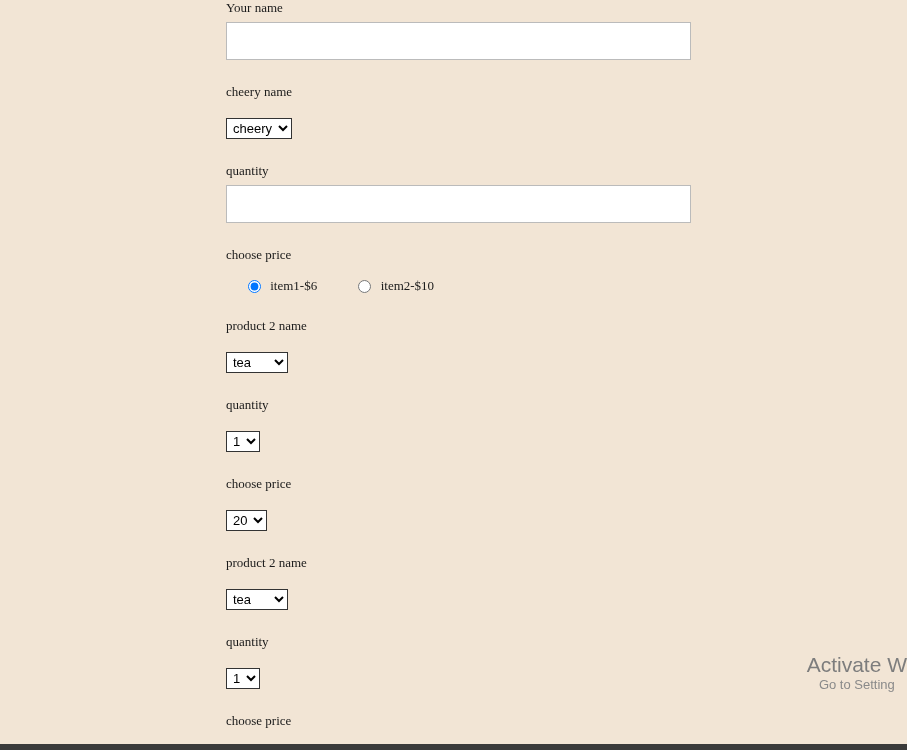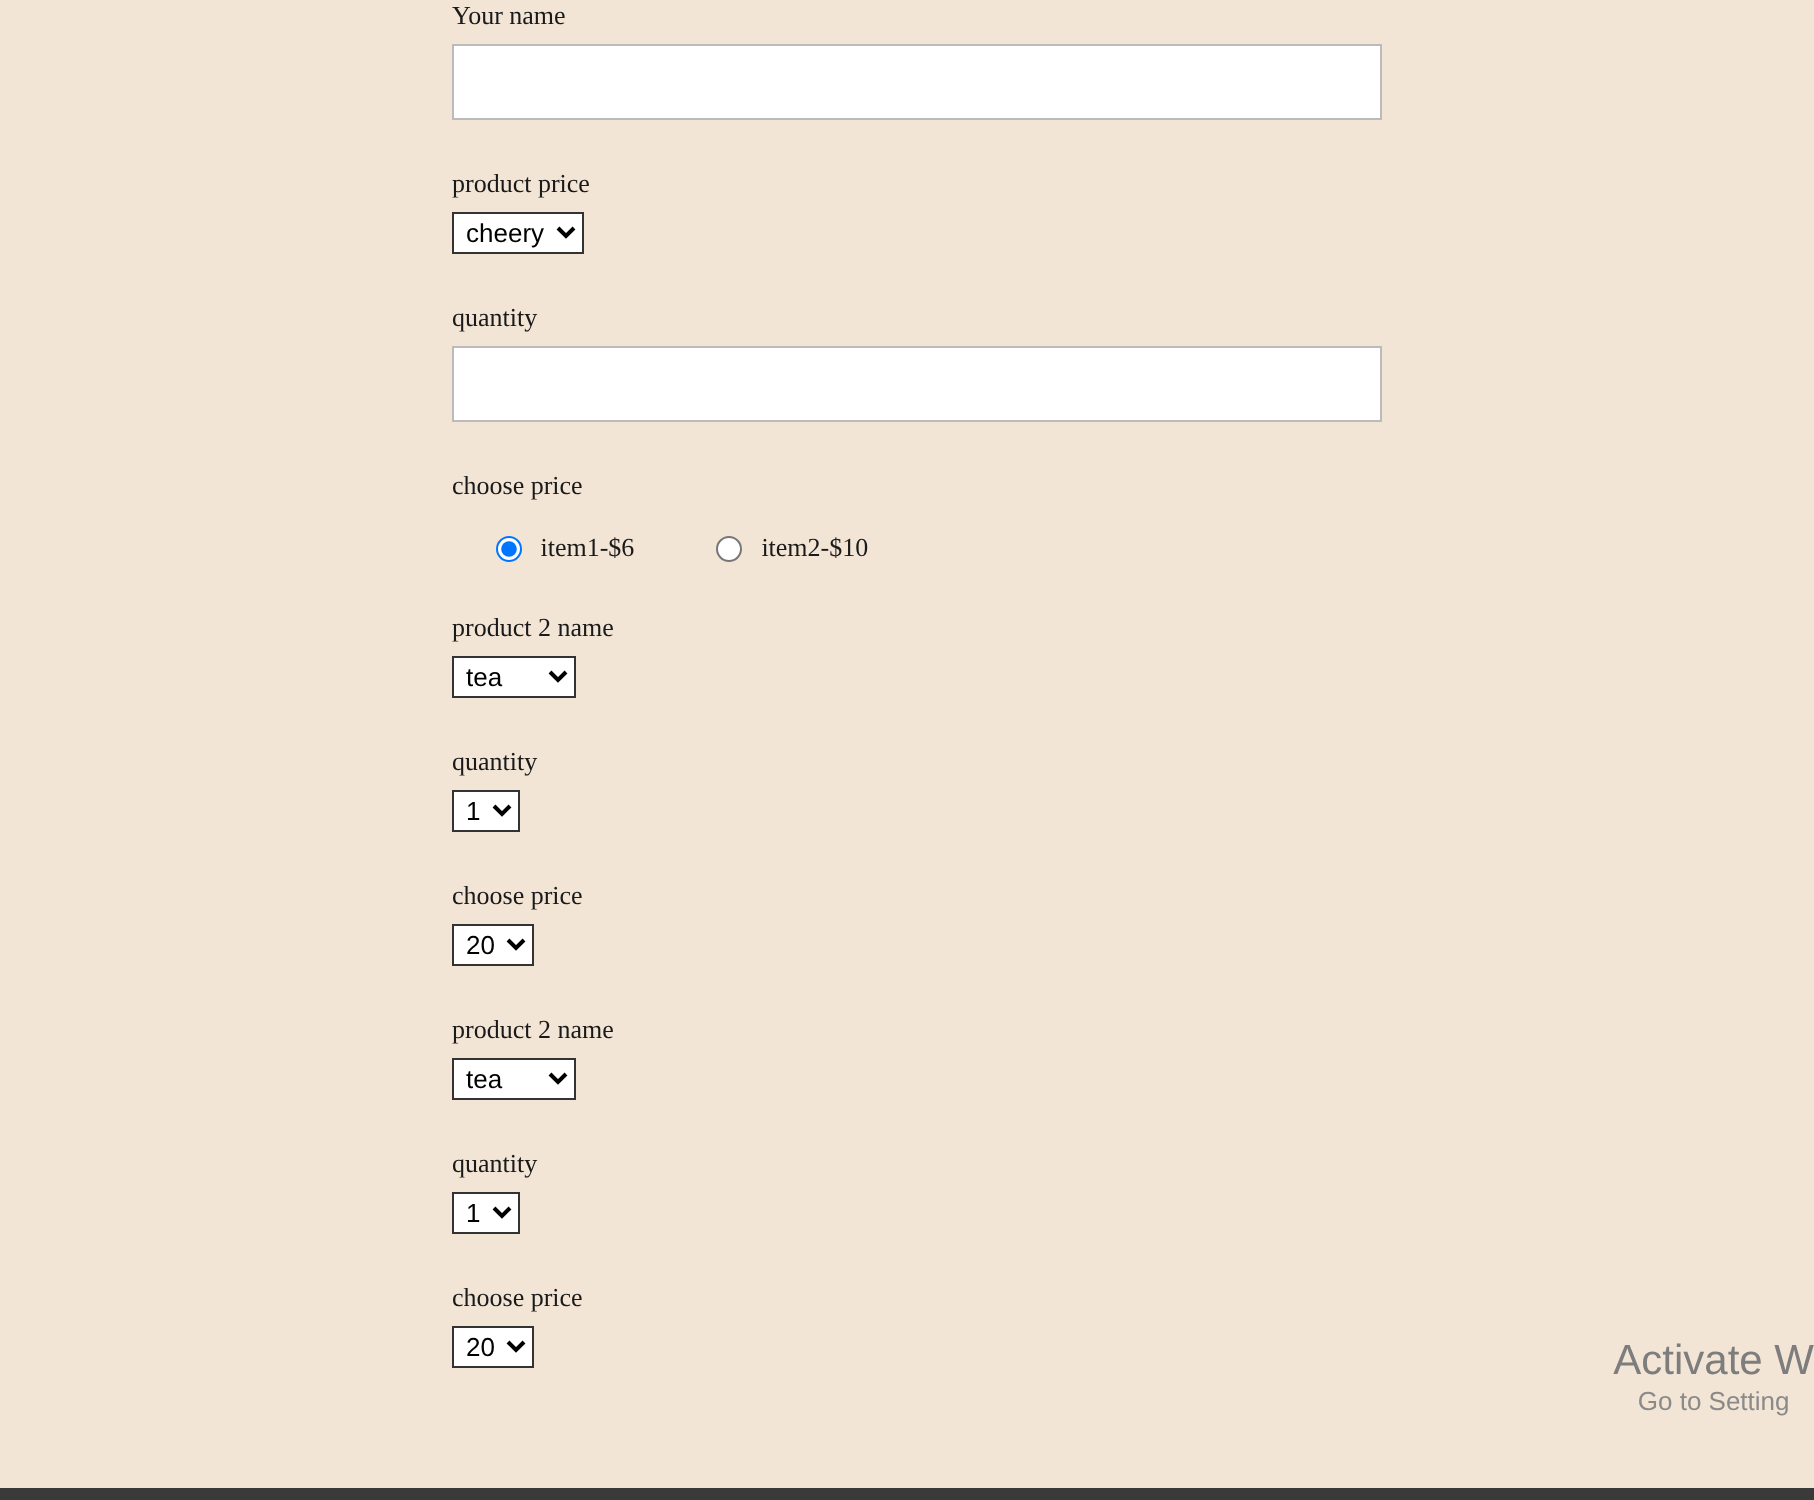--- a/index.html
+++ b/index.html
@@ -37,41 +37,42 @@
       background: #fff;
       padding: 6px 10px;
       font-size: 14px;
     }
     .select-small {
       border: 1px solid #333;
       background: #fff;
       font-size: 13px;
       padding: 1px 2px;
       font-family: Arial, sans-serif;
+      margin-top: 12px;
     }
     .radio-row {
       margin-top: 14px;
       margin-left: 22px;
     }
     .radio-item {
       display: inline-block;
       margin-right: 38px;
       font-size: 13px;
     }
     .radio-item input {
       margin-right: 6px;
       vertical-align: middle;
     }
     .radio-item span {
       vertical-align: middle;
     }
     .watermark {
       position: absolute;
       right: 0;
-      bottom: 42px;
+      bottom: 58px;
       color: #8a8a8a;
       font-family: 'Segoe UI', Arial, sans-serif;
       text-align: left;
     }
     .watermark .wm-title {
       font-size: 21px;
       color: #7d7d7d;
     }
     .watermark .wm-sub {
       font-size: 13px;
@@ -91,21 +92,21 @@
 <body>
 
 <div class="form-container">
 
   <div class="field-group">
     <label class="field-label">Your name</label>
     <input type="text" class="text-input" style="">
   </div>
 
   <div class="field-group">
-    <label class="field-label">product price</label>
+    <label class="field-label">cheery name</label>
     <select class="select-small">
       <option>cheery</option>
     </select>
   </div>
 
   <div class="field-group">
     <label class="field-label">quantity</label>
     <input type="text" class="text-input" style="">
   </div>
 

